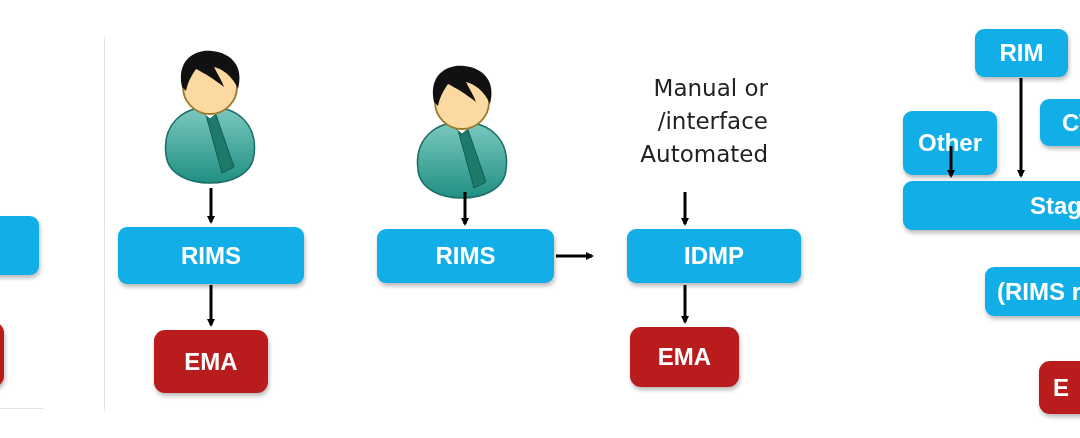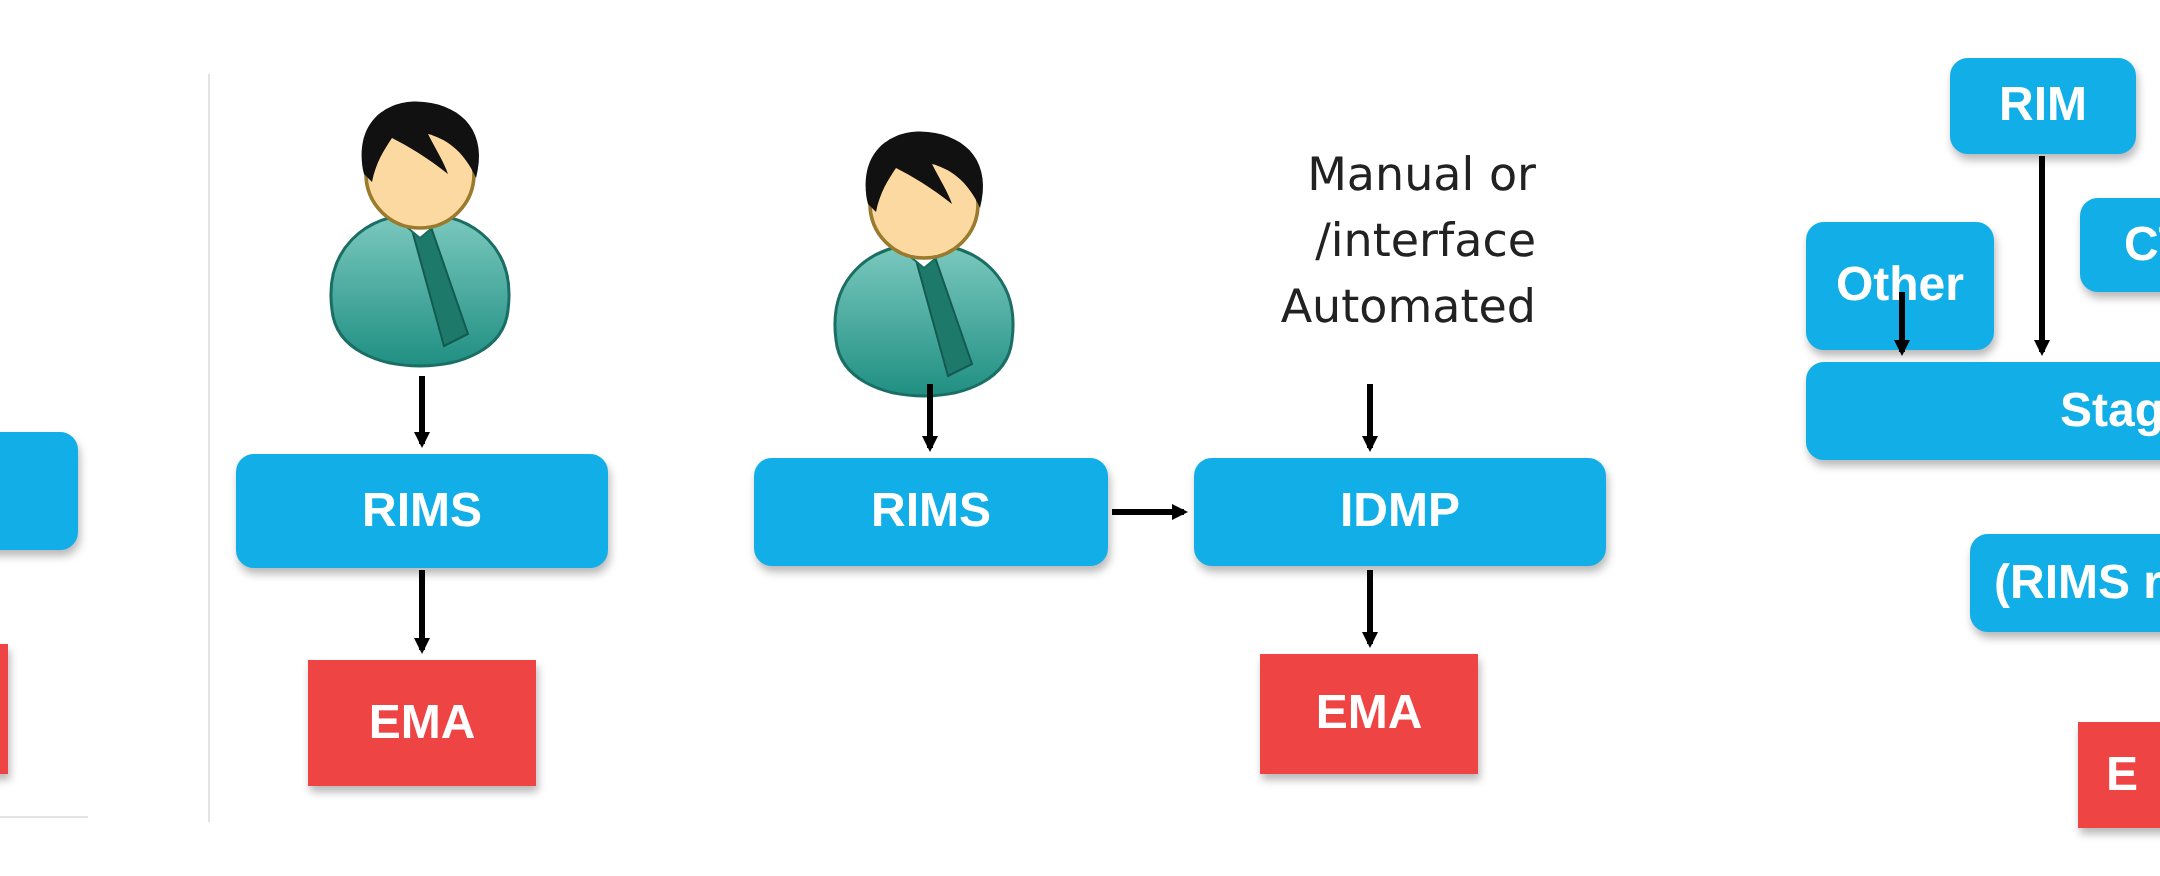--- a/index.html
+++ b/index.html
@@ -9,21 +9,21 @@
       font-family: "Liberation Sans", "DejaVu Sans", sans-serif;
     }
     .box {
       position: absolute; box-sizing: border-box;
       display: flex; align-items: center; justify-content: center;
       color: #ffffff; font-weight: bold; font-size: 24px;
       white-space: nowrap; overflow: hidden;
       box-shadow: 1px 3px 4px rgba(0,0,0,0.28);
     }
     .light { background: #12aee8; border-radius: 9px; }
-    .dark { background: #ef4444; border-radius: 0; }
+    .dark { background: #b91c1c; border-radius: 11px; }
     .clip-left { justify-content: flex-start; }
     .divider { position: absolute; background: #e3e3e3; }
     .label {
       position: absolute; text-align: center; color: #222;
       font-size: 23px; line-height: 33px; font-family: "DejaVu Sans", sans-serif;
     }
     svg.overlay { position: absolute; left: 0; top: 0; }
     .person { position: absolute; }
   </style>
 </head>
@@ -63,21 +63,21 @@
   <path d="M38,64 L50,74 L62,64" fill="#ffffff" stroke="#1a6e64" stroke-width="1"></path>
   <circle cx="50" cy="42" r="27" fill="#fcd9a0" stroke="#9a7a2c" stroke-width="1.8"></circle>
   <path d="M22,42 C16,14 36,4 52,6 C72,8 84,22 78,44 C72,30 62,24 54,22 C58,30 62,36 64,42 C54,34 44,28 36,24 C32,30 28,36 26,46 Z" fill="#111111"></path>
 </svg>
 <div class="label" style="left:598px; top:72px; width:170px;text-align:right;">
   <div>Manual or</div>
   <div>/interface</div>
   <div>Automated</div>
 </div>
 <div class="box light" style="left:377px; top:229px; width:177px; height:54px;">RIMS</div>
-<div class="box light" style="left:597px; top:229px; width:206px; height:54px;">IDMP</div>
+<div class="box light" style="left:627px; top:229px; width:174px; height:54px;">IDMP</div>
 <div class="box dark" style="left:630px; top:327px; width:109px; height:60px;">EMA</div>
 
 <div class="box light" style="left:975px; top:29px; width:93px; height:48px;">RIM</div>
 <div class="box light" style="left:903px; top:97px; width:94px; height:64px;margin-top:14px;">Other</div>
 <div class="box light clip-left" style="left:1040px; top:99px; width:60px; height:47px; padding-left:22px;">
   <span>CT</span>
 </div>
 <div class="box light clip-left" style="left:903px; top:181px; width:200px; height:49px; padding-left:127px;">
   <span>Staging</span>
 </div>

